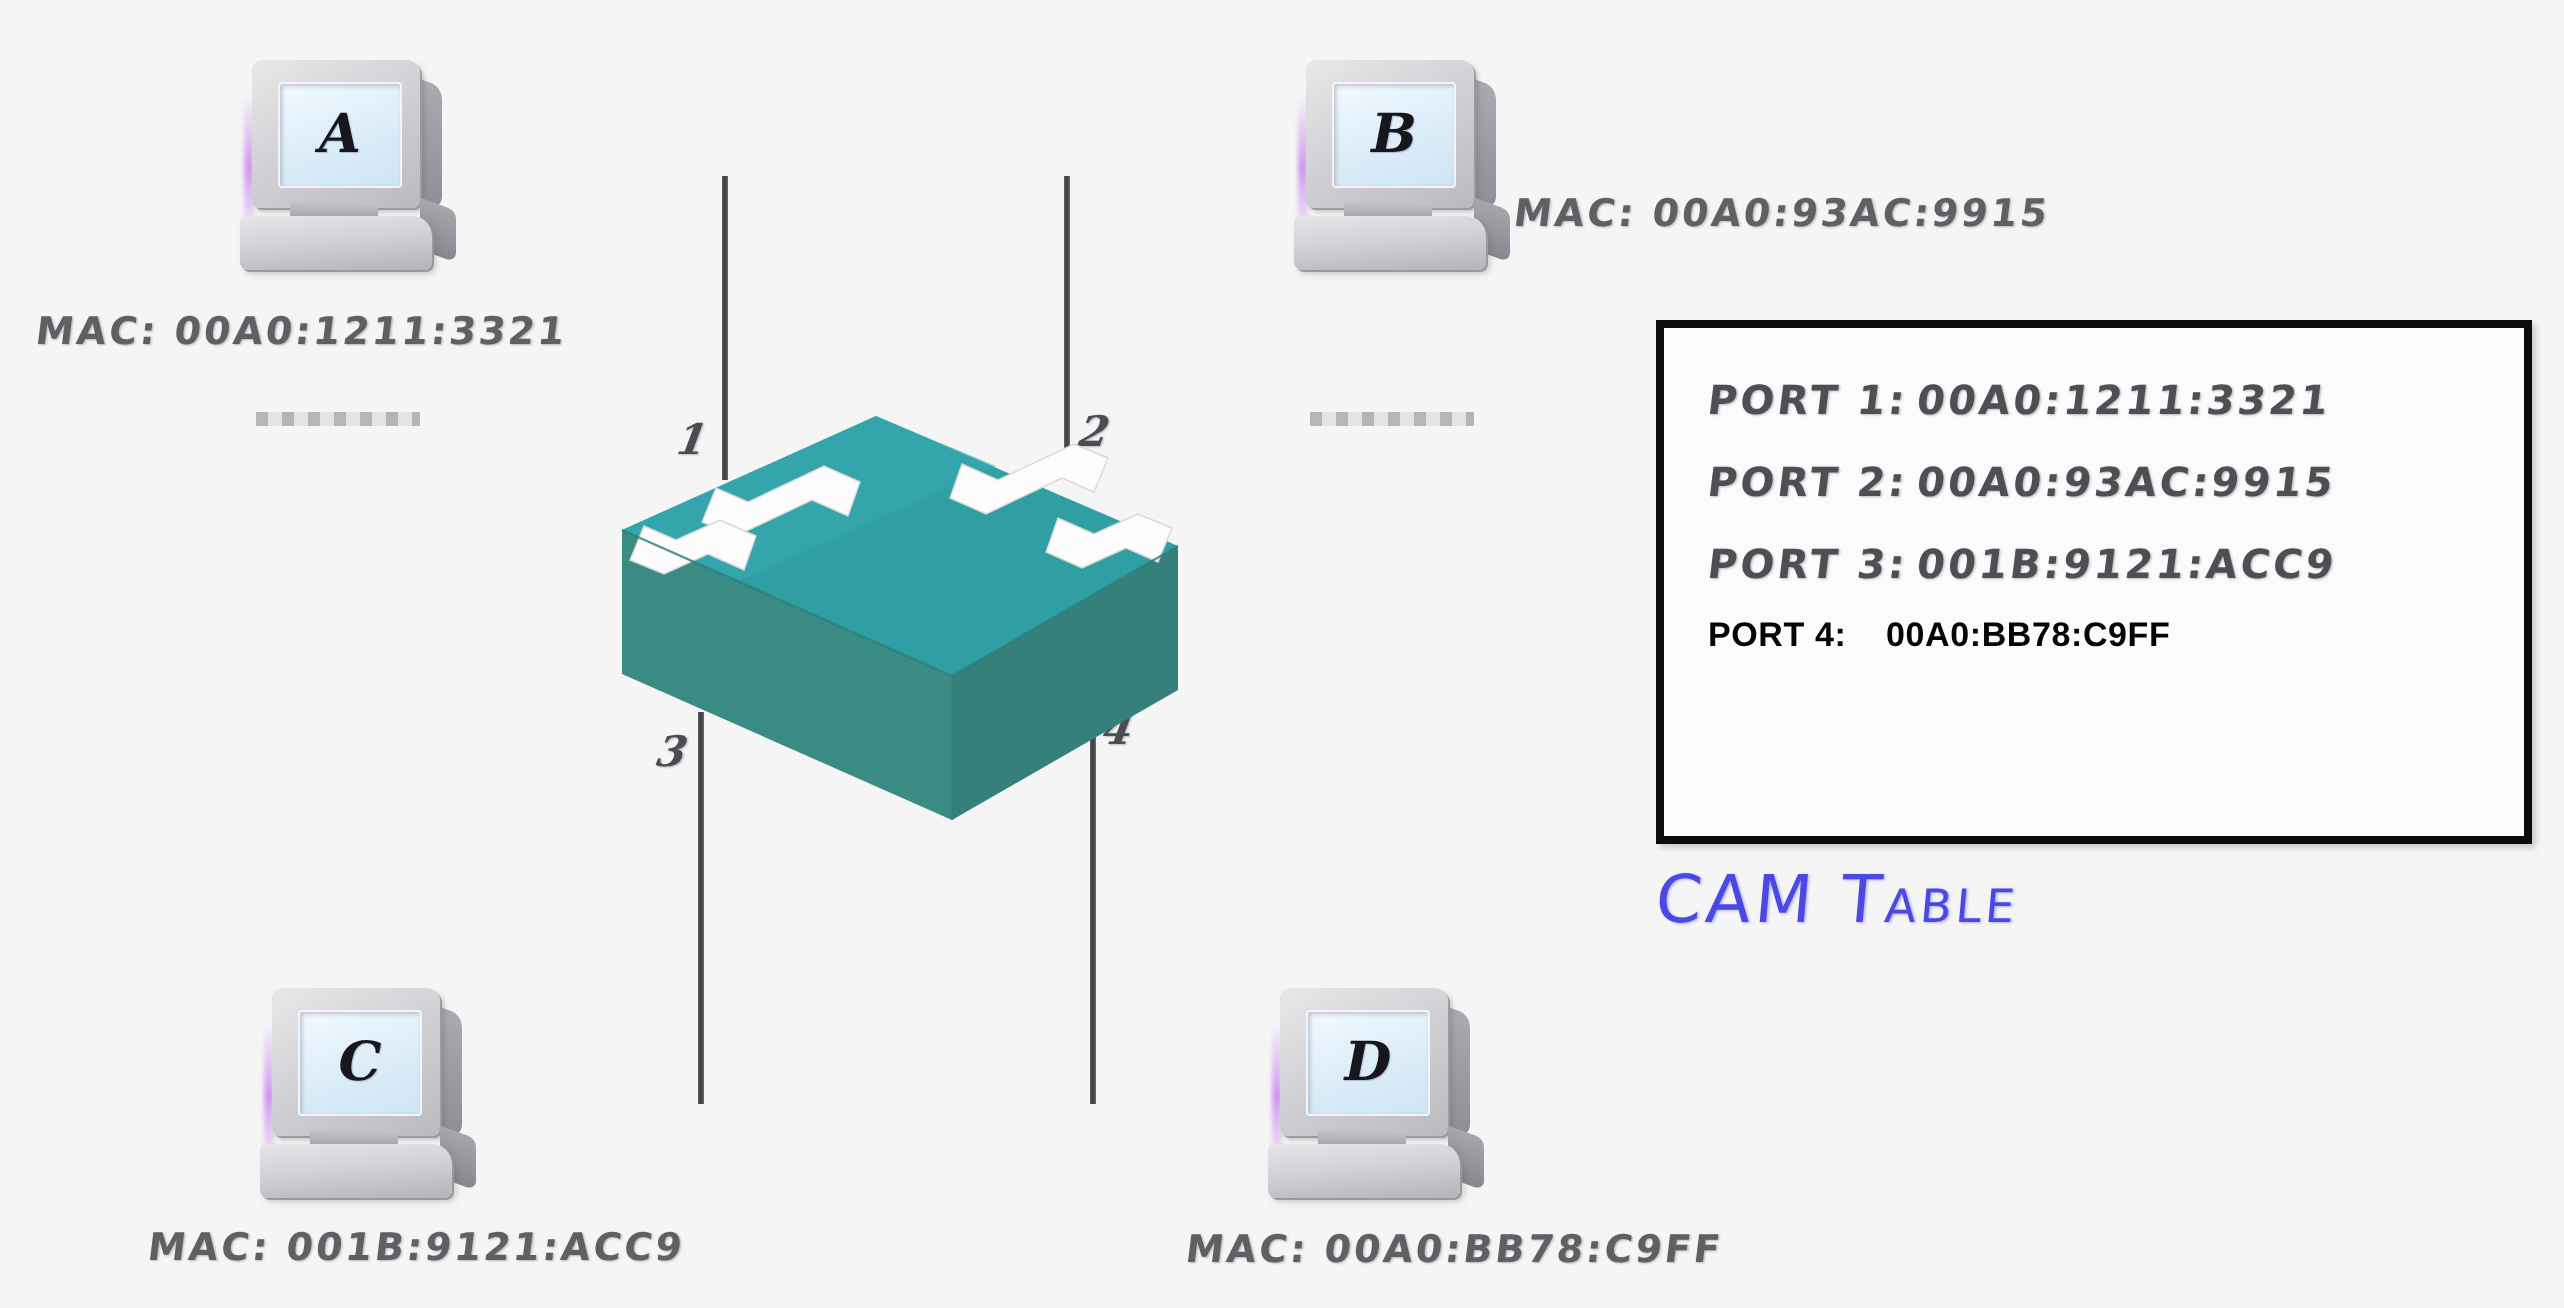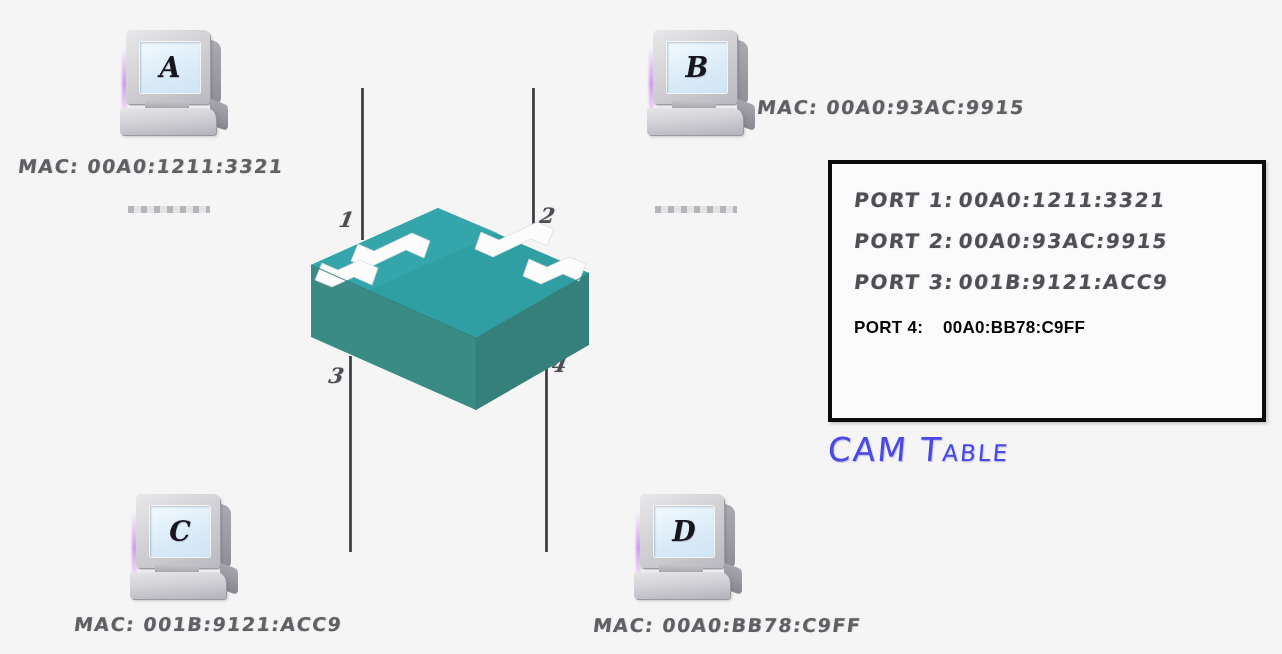--- a/index.html
+++ b/index.html
@@ -304,21 +304,21 @@
       <span class="cam-mac">00A0:1211:3321</span>
     </div>
     <div class="cam-row cam-hand" style="top:65px;">
       <span class="cam-port">PORT 2:</span>
       <span class="cam-mac">00A0:93AC:9915</span>
     </div>
     <div class="cam-row cam-hand" style="top:106px;">
       <span class="cam-port">PORT 3:</span>
       <span class="cam-mac">001B:9121:ACC9</span>
     </div>
-    <div class="cam-row cam-typed" style="top:154px;">
+    <div class="cam-row cam-typed" style="top:144px;">
       <span class="cam-port">PORT 4:</span>
       <span class="cam-mac">00A0:BB78:C9FF</span>
     </div>
   </div>
 
   <div id="cam-caption">CAM Table</div>
 
 </div>
 
 </body></html>

